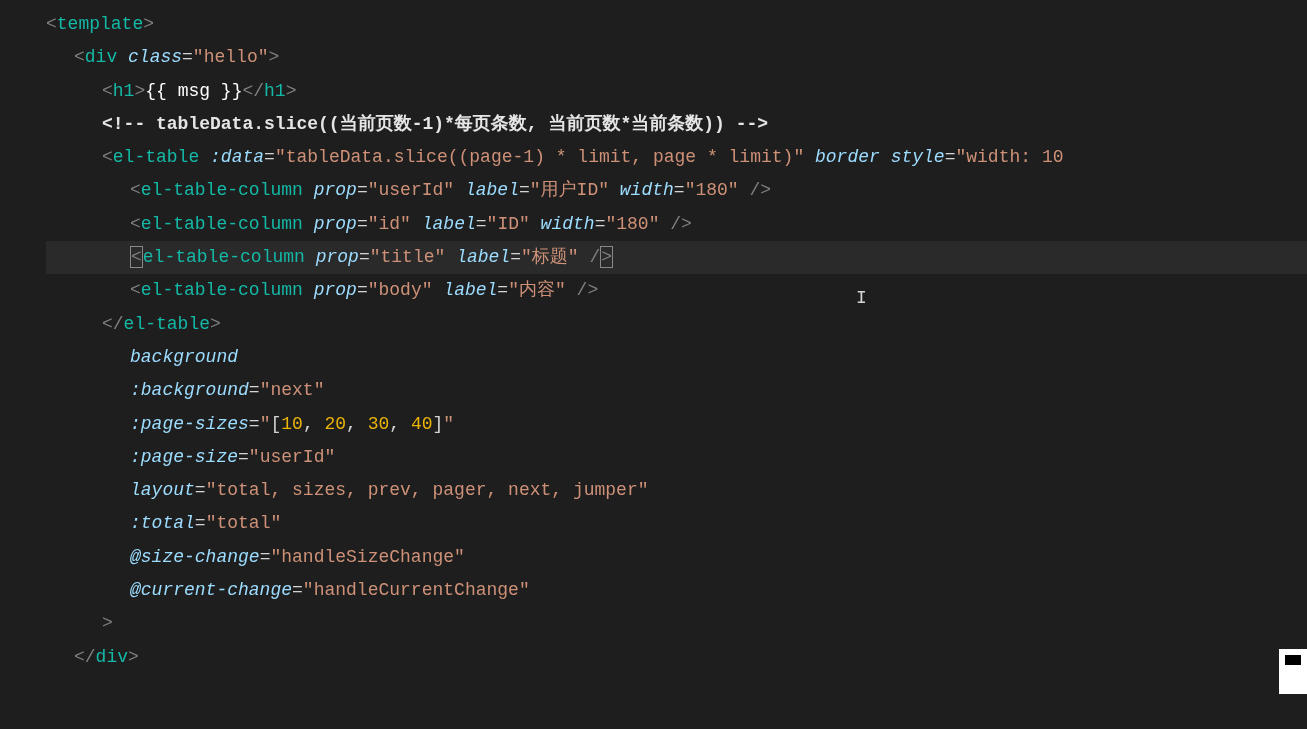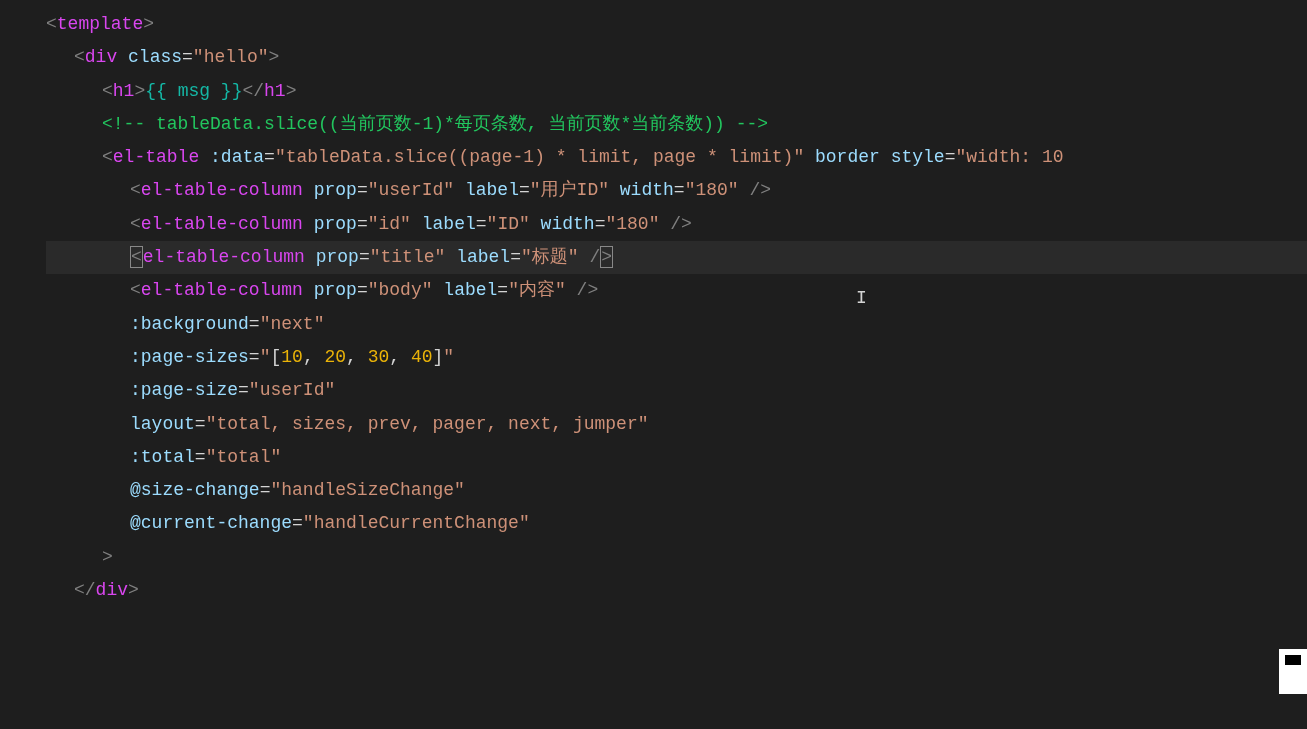--- a/index.html
+++ b/index.html
@@ -17,26 +17,26 @@
     position: relative;
     padding-left: 46px;
   }
   .line {
     position: relative;
     padding-left: 0;
   }
   .line.current {
     background: #2a2a2a;
   }
-  .c-tag { color: #d946ef; }
+  .c-tag { color: #14b8a6; }
   .c-bracket { color: #808080; }
-  .c-attr { color: #9cdcfe; }
+  .c-attr { color: #9cdcfe; font-style: italic; }
   .c-string { color: #ce9178; }
-  .c-comment { color: #22c55e; }
-  .c-text { color: #14b8a6; }
+  .c-comment { color: #e5e5e5; font-weight: bold; }
+  .c-text { color: #ffffff; }
   .c-punc { color: #d4d4d4; }
   .c-number { color: #eab308; }
   .bracket-match {
     border: 1px solid #888;
     padding: 0 0;
   }
   .cursor-ibeam {
     position: absolute;
     color: #d4d4d4;
     font-size: 18px;
@@ -99,22 +99,28 @@
 
 <div class="line pad3 current">
 <span class="c-bracket bracket-match">&lt;</span><span class="c-tag">el-table-column</span><span> </span><span class="c-attr">prop</span><span class="c-punc">=</span><span class="c-string">"<span>title</span>"</span><span> </span><span class="c-attr">label</span><span class="c-punc">=</span><span class="c-string">"<span>标题</span>"</span><span> </span><span class="c-bracket">/</span><span class="c-bracket bracket-match">&gt;</span>
 </div>
 
 <div class="line pad3" style="position:relative">
 <span class="c-bracket">&lt;</span><span class="c-tag">el-table-column</span><span> </span><span class="c-attr">prop</span><span class="c-punc">=</span><span class="c-string">"<span>body</span>"</span><span> </span><span class="c-attr">label</span><span class="c-punc">=</span><span class="c-string">"<span>内容</span>"</span><span> </span><span class="c-bracket">/&gt;</span>
 <span class="cursor-ibeam" style="left:810px; top:8px;">I</span>
 </div>
 
+<div class="line pad2">
+<span class="c-bracket">&lt;/</span><span class="c-tag">el-table</span><span class="c-bracket">&gt;</span>
+</div>
 
 
+<div class="line pad3">
+<span class="c-attr">background</span>
+</div>
 
 <div class="line pad3">
 <span class="c-attr">:background</span><span class="c-punc">=</span><span class="c-string">"<span>next</span>"</span>
 </div>
 
 <div class="line pad3">
 <span class="c-attr">:page-sizes</span><span class="c-punc">=</span><span class="c-string">"</span><span class="c-punc">[</span><span class="c-number">10</span><span class="c-punc">, </span><span class="c-number">20</span><span class="c-punc">, </span><span class="c-number">30</span><span class="c-punc">, </span><span class="c-number">40</span><span class="c-punc">]</span><span class="c-string">"</span>
 </div>
 
 <div class="line pad3">

